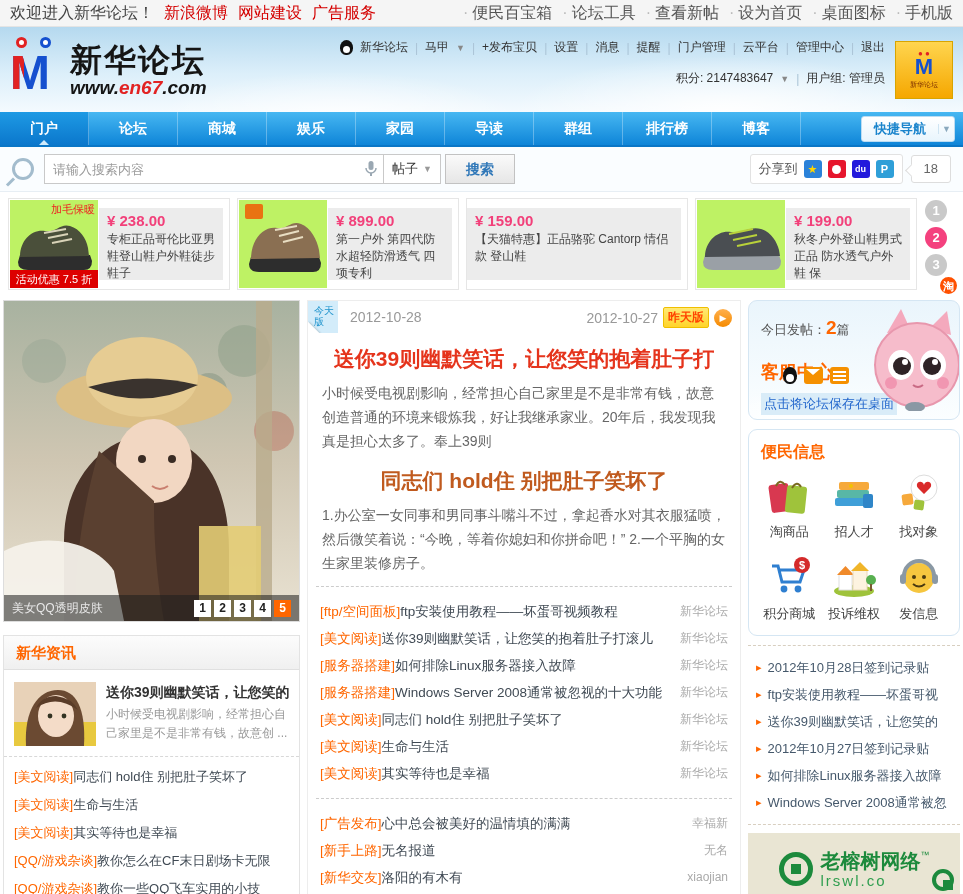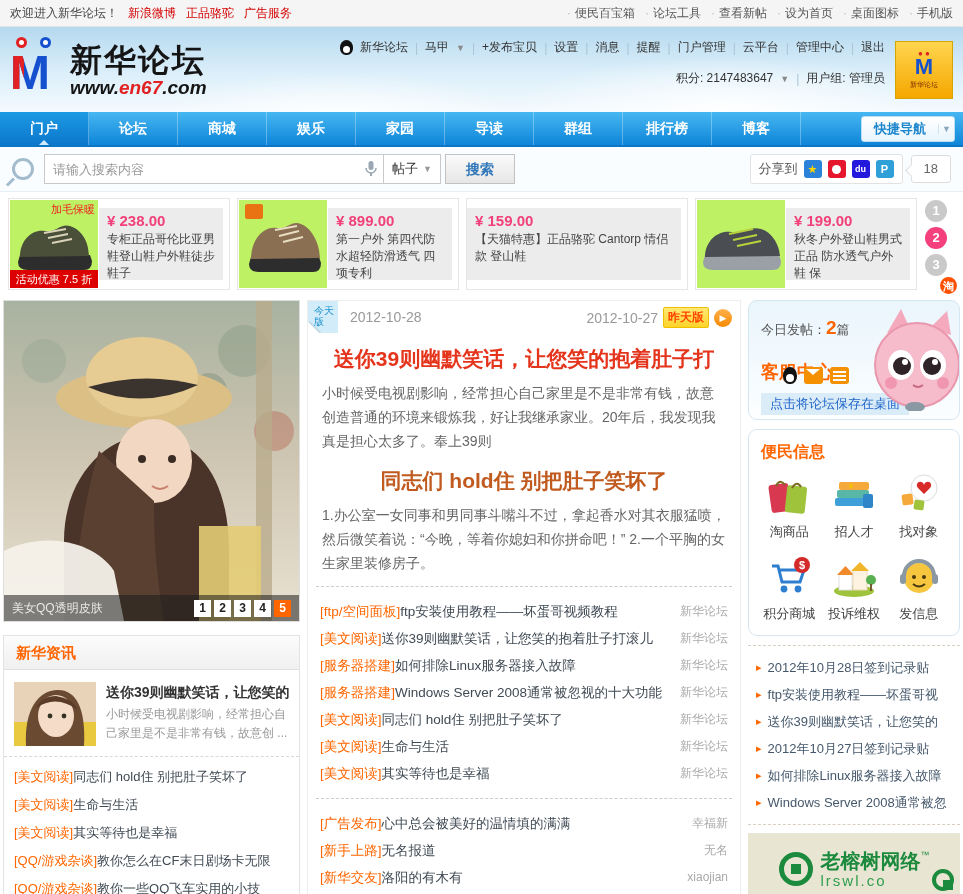--- a/index.html
+++ b/index.html
@@ -4,21 +4,21 @@
 <style>
   * { margin:0; padding:0; box-sizing:border-box; }
   html,body { background:#fff; }
   body { font-family:"Liberation Sans","DejaVu Sans",sans-serif; color:#333; }
   .page { position:relative; width:963px; height:894px; margin:0 auto; overflow:hidden; background:#fff; }
   .clickable { cursor:pointer; }
 
   
   .topbar { height:27px; background:#f5f5f5; border-bottom:1px solid #e4e4e4;
             display:flex; align-items:center; justify-content:space-between;
-            padding:12px 10px; font-size:12px; color:#444;gap:41px; }
+            padding:12px 10px; font-size:16px; color:#444;gap:41px; }
   .topbar .grp { display:flex; align-items:center; gap:10px; }
   .topbar .red { color:#d40000; }
   .topbar .rlink { color:#555; }
   .topbar .dot { color:#bbb; margin-right:-6px; }
 
   
   .header { position:relative; height:85px;
     background:
       radial-gradient(ellipse 300px 80px at 75% 100%, rgba(255,255,255,.95), rgba(255,255,255,0) 70%),
       radial-gradient(ellipse 260px 70px at 35% 110%, rgba(255,255,255,.9), rgba(255,255,255,0) 70%),
@@ -169,21 +169,21 @@
   
   .rbox { border:1px solid #d5e6f3; border-radius:9px; background:#fff; margin-bottom:9px; overflow:hidden; }
   .statbox { position:relative; height:120px;
       background:radial-gradient(ellipse 120px 40px at 20% 100%, rgba(255,255,255,.9), rgba(255,255,255,0) 70%),
                  linear-gradient(#eaf5fc,#fbfeff); }
   .statbox .l1 { position:absolute; left:12px; top:16px; font-size:13px; color:#555; }
   .statbox .l1 b { font-size:19px; color:#f60; }
   .statbox .l2 { position:absolute; left:12px; top:59px; font-size:18px; font-weight:bold; color:#f60; }
   .statbox .icons { position:absolute; left:34px; top:66px; display:flex; gap:7px; }
   .statbox .savelink { position:absolute; left:12px; top:92px; font-size:13px; color:#26c;
-                       background:#d9ecf8; padding:2px 9px; }
+                       background:#d9ecf8; padding:2px 3px; }
   .statbox svg.cat { position:absolute; right:-4px; top:6px; }
   .mico { width:19px; height:17px; border-radius:3px; }
   .mico.qq { background:#111; border-radius:50% 50% 45% 45%; position:relative; width:14px; height:17px; }
   .mico.qq::after { content:""; position:absolute; left:3px; top:7px; width:8px; height:8px; border-radius:50%; background:#fff; }
   .mico.mail { background:#f59000; position:relative; }
   .mico.mail::after { content:""; position:absolute; left:2px; top:2px; border:7px solid transparent;
                       border-top:6px solid #fff; border-bottom:none; width:0; }
   .mico.doc { background:#f59000; position:relative; }
   .mico.doc::after { content:""; position:absolute; left:3px; top:4px; width:13px; height:2px; background:#fff;
                      box-shadow:0 4px 0 #fff, 0 8px 0 #fff; }
@@ -206,21 +206,21 @@
 </style>
 </head>
 <body>
 
 <div class="page">
 
   <div class="topbar">
     <div class="grp">
       <span>欢迎进入新华论坛！</span>
       <span class="red clickable">新浪微博</span>
-      <span class="red clickable">正品骆驼</span>
+      <span class="red clickable">网站建设</span>
       <span class="red clickable">广告服务</span>
     </div>
     <div class="grp">
       <span class="dot">·</span>
         <span class="rlink clickable">便民百宝箱</span>
       <span class="dot">·</span>
         <span class="rlink clickable">论坛工具</span>
       <span class="dot">·</span>
         <span class="rlink clickable">查看新帖</span>
       <span class="dot">·</span>

